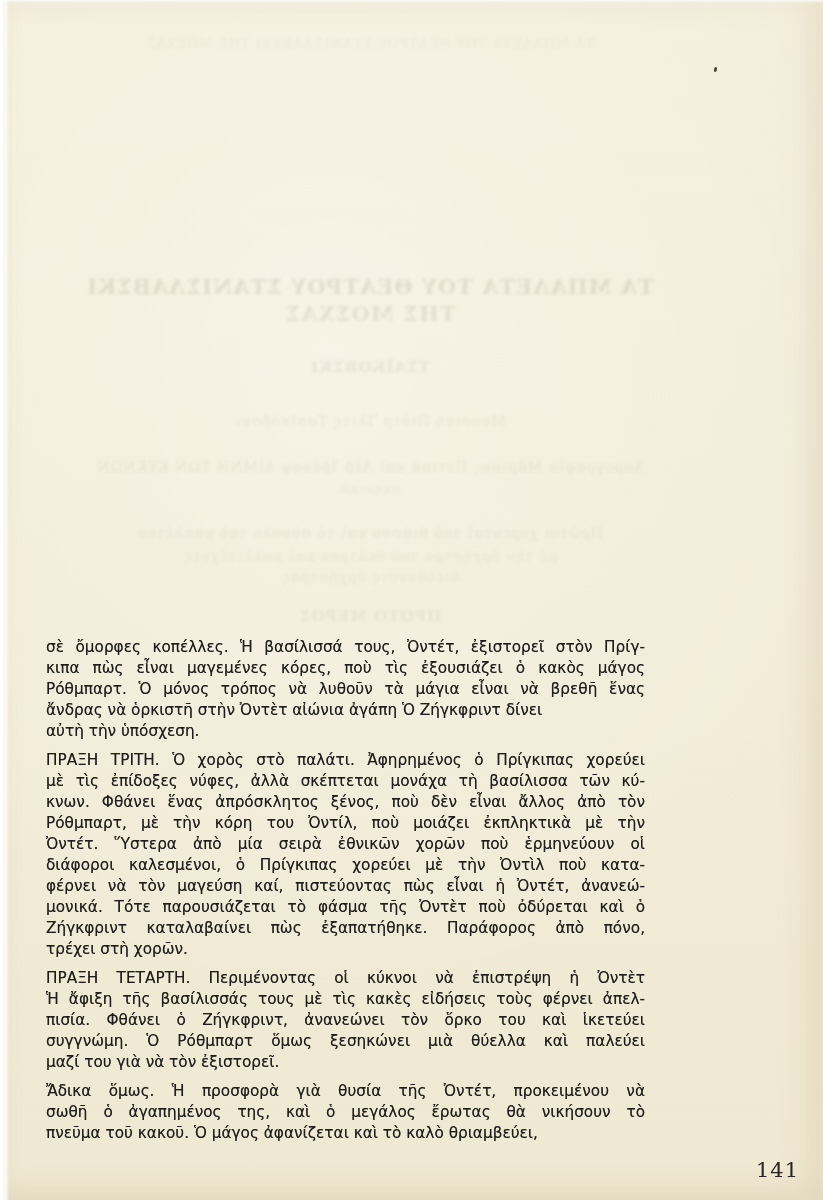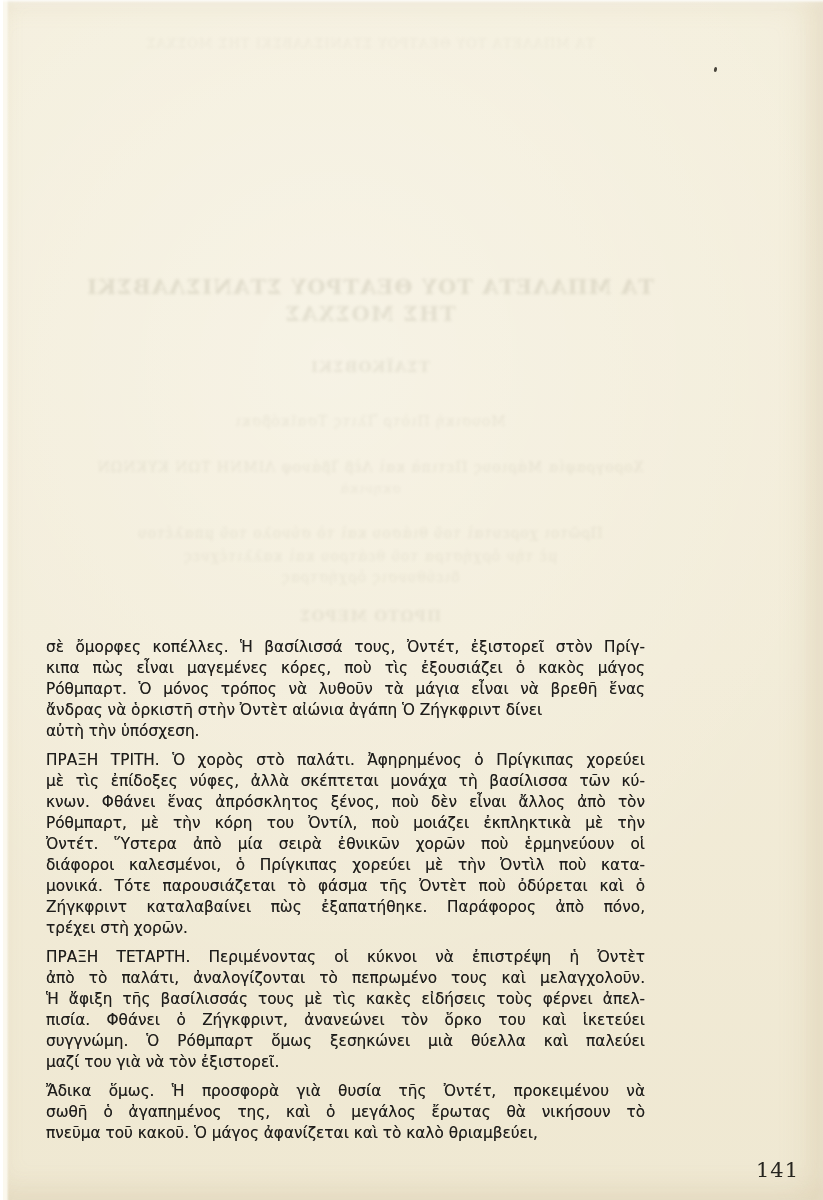--- a/index.html
+++ b/index.html
@@ -94,27 +94,27 @@
         <div class="line noj">ἄνδρας νὰ ὁρκιστῆ στὴν Ὀντὲτ αἰώνια ἀγάπη  Ὁ Ζήγκφριντ δίνει</div>
         <div class="line noj">αὐτὴ τὴν ὑπόσχεση.</div>
       </div>
       <div class="para">
         <div class="line">ΠΡΑΞΗ ΤΡΙΤΗ. Ὁ χορὸς στὸ παλάτι. Ἀφηρημένος ὁ Πρίγκιπας χορεύει</div>
         <div class="line">μὲ τὶς ἐπίδοξες νύφες, ἀλλὰ σκέπτεται μονάχα τὴ βασίλισσα τῶν κύ-</div>
         <div class="line">κνων. Φθάνει ἕνας ἀπρόσκλητος ξένος, ποὺ δὲν εἶναι ἄλλος ἀπὸ τὸν</div>
         <div class="line">Ρόθμπαρτ, μὲ τὴν κόρη του Ὀντίλ, ποὺ μοιάζει ἐκπληκτικὰ μὲ τὴν</div>
         <div class="line">Ὀντέτ. Ὕστερα ἀπὸ μία σειρὰ ἐθνικῶν χορῶν ποὺ ἑρμηνεύουν οἱ</div>
         <div class="line">διάφοροι καλεσμένοι, ὁ Πρίγκιπας χορεύει μὲ τὴν Ὀντὶλ ποὺ κατα-</div>
+        <div class="line">φέρνει νὰ τὸν μαγεύση καί, πιστεύοντας πὼς εἶναι ἡ Ὀντέτ, ἀνανεώ-</div>
         <div class="line">μονικά. Τότε παρουσιάζεται τὸ φάσμα τῆς Ὀντὲτ ποὺ ὀδύρεται καὶ ὁ</div>
         <div class="line">Ζήγκφριντ καταλαβαίνει πὼς ἐξαπατήθηκε. Παράφορος ἀπὸ πόνο,</div>
         <div class="line noj">τρέχει στὴ χορῶν.</div>
       </div>
       <div class="para">
         <div class="line">ΠΡΑΞΗ ΤΕΤΑΡΤΗ. Περιμένοντας οἱ κύκνοι νὰ ἐπιστρέψη ἡ Ὀντὲτ</div>
-        <div class="line">ἀπὸ τὸ παλάτι, ἀναλογίζονται τὸ πεπρωμένο τους καὶ μελαγχολοῦν.</div>
         <div class="line">Ἡ ἄφιξη τῆς βασίλισσάς τους μὲ τὶς κακὲς εἰδήσεις τοὺς φέρνει ἀπελ-</div>
         <div class="line">πισία. Φθάνει ὁ Ζήγκφριντ, ἀνανεώνει τὸν ὅρκο του καὶ ἱκετεύει</div>
         <div class="line">συγγνώμη. Ὁ Ρόθμπαρτ ὅμως ξεσηκώνει μιὰ θύελλα καὶ παλεύει</div>
         <div class="line noj">μαζί του γιὰ νὰ τὸν ἐξιστορεῖ.</div>
       </div>
       <div class="para">
         <div class="line">Ἄδικα ὅμως. Ἡ προσφορὰ γιὰ θυσία τῆς Ὀντέτ, προκειμένου νὰ</div>
         <div class="line">σωθῆ ὁ ἀγαπημένος της, καὶ ὁ μεγάλος ἔρωτας θὰ νικήσουν τὸ</div>
         <div class="line noj">πνεῦμα τοῦ κακοῦ. Ὁ μάγος ἀφανίζεται καὶ τὸ καλὸ θριαμβεύει,</div>
       </div>

